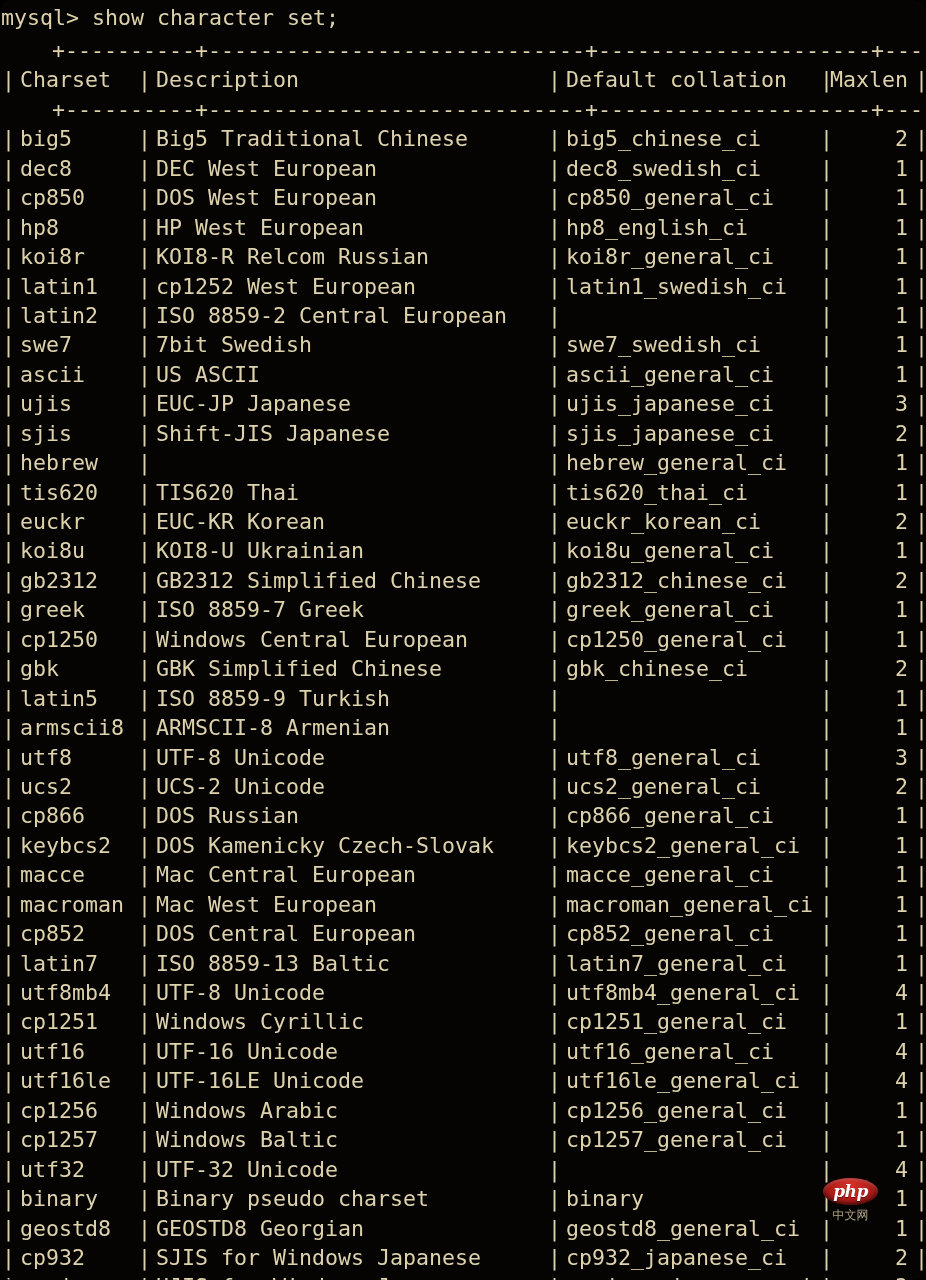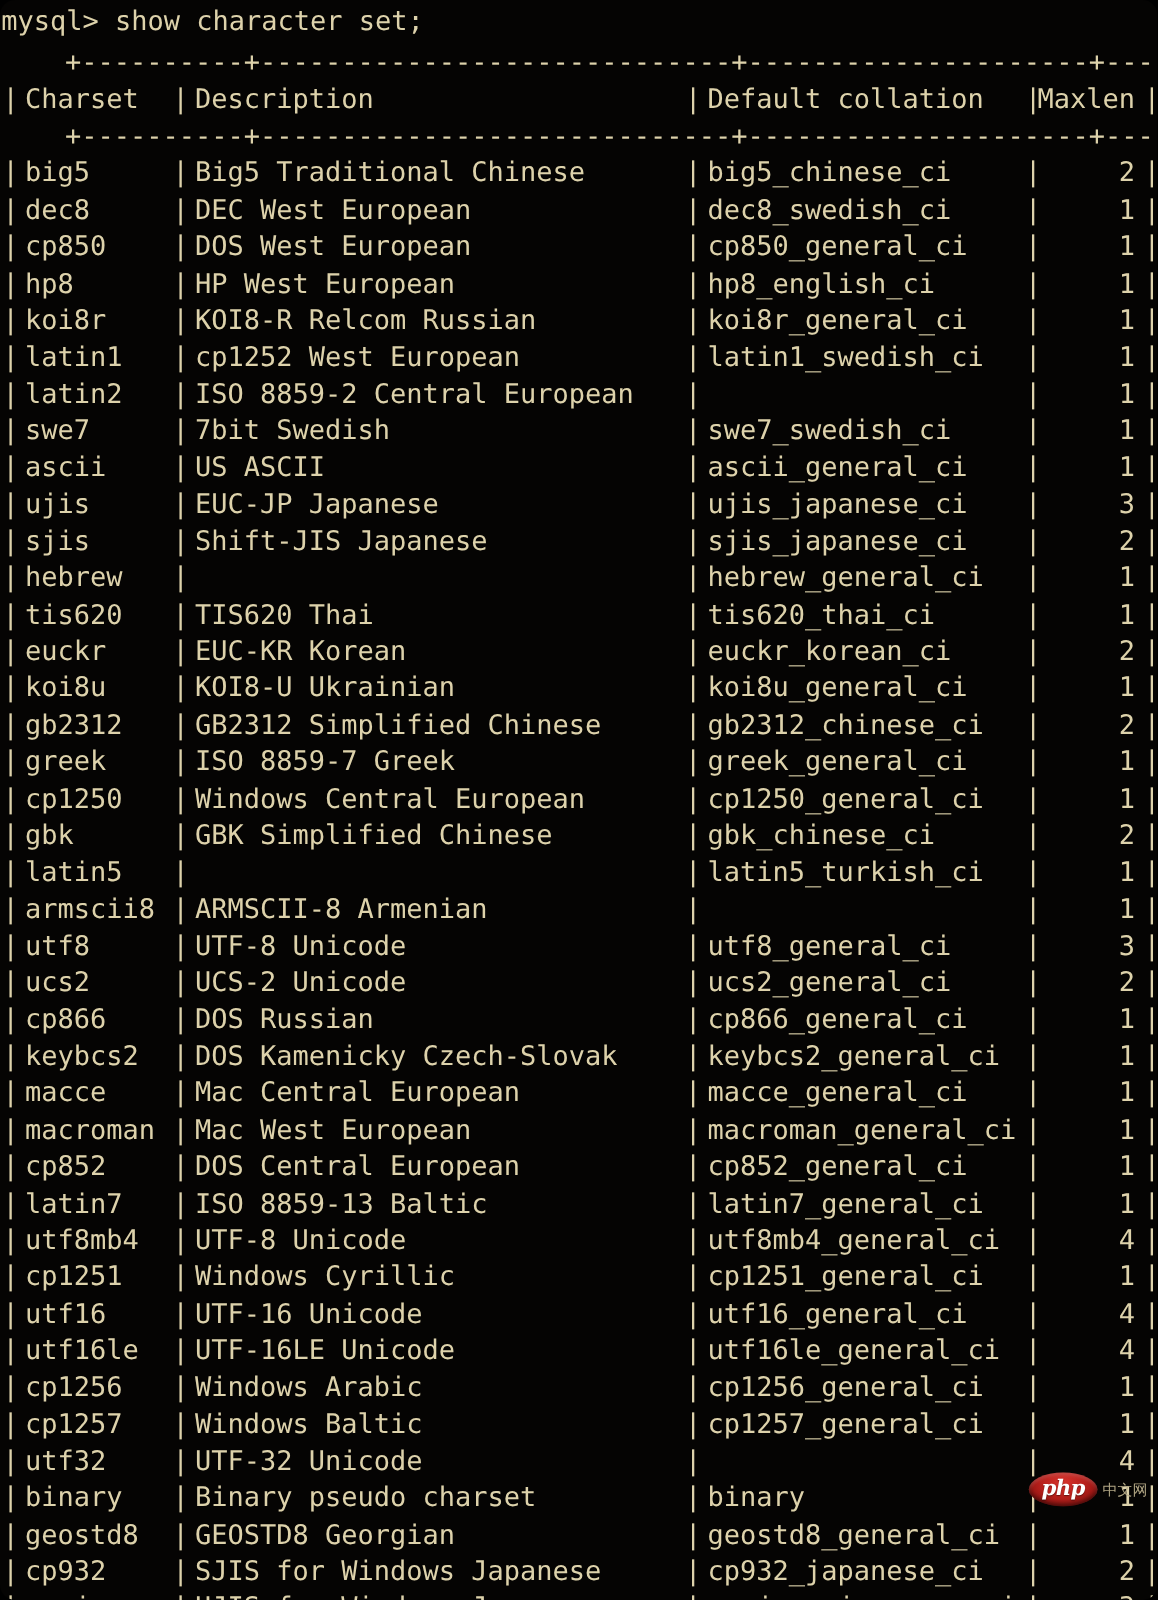--- a/index.html
+++ b/index.html
@@ -67,20 +67,21 @@
   
   #watermark {
     position: absolute;
     left: 823px;
     top: 1178px;
     display: flex;
     align-items: center;
     gap: 4px;
     z-index: 5;
     pointer-events: none;
+    flex-direction: column;
   }
   #watermark .php-badge {
     width: 55px;
     height: 27px;
     border-radius: 50%;
     background: radial-gradient(ellipse at 50% 28%, #d6332c 0%, #b51f1b 48%, #7d0e0c 100%);
     box-shadow: inset 0 -2px 4px rgba(0,0,0,0.55), inset 0 2px 3px rgba(255,255,255,0.18);
     display: flex;
     align-items: center;
     justify-content: center;
@@ -335,22 +336,22 @@
         <span class="cell x-bar2">|</span>
         <span class="cell x-coll">gbk_chinese_ci</span>
         <span class="cell x-bar3">|</span>
         <span class="cell x-max">2</span>
         <span class="cell x-bar4">|</span>
       </div>
       <div class="row">
         <span class="cell x-bar0">|</span>
         <span class="cell x-name">latin5</span>
         <span class="cell x-bar1">|</span>
-        <span class="cell x-bar2">|</span>
-        <span class="cell x-coll">latin5_turkish_ci</span>
+        <span class="cell x-desc">ISO 8859-9 Turkish</span>
+        <span class="cell x-bar2">|</span>
         <span class="cell x-bar3">|</span>
         <span class="cell x-max">1</span>
         <span class="cell x-bar4">|</span>
       </div>
       <div class="row">
         <span class="cell x-bar0">|</span>
         <span class="cell x-name">armscii8</span>
         <span class="cell x-bar1">|</span>
         <span class="cell x-desc">ARMSCII-8 Armenian</span>
         <span class="cell x-bar2">|</span>

